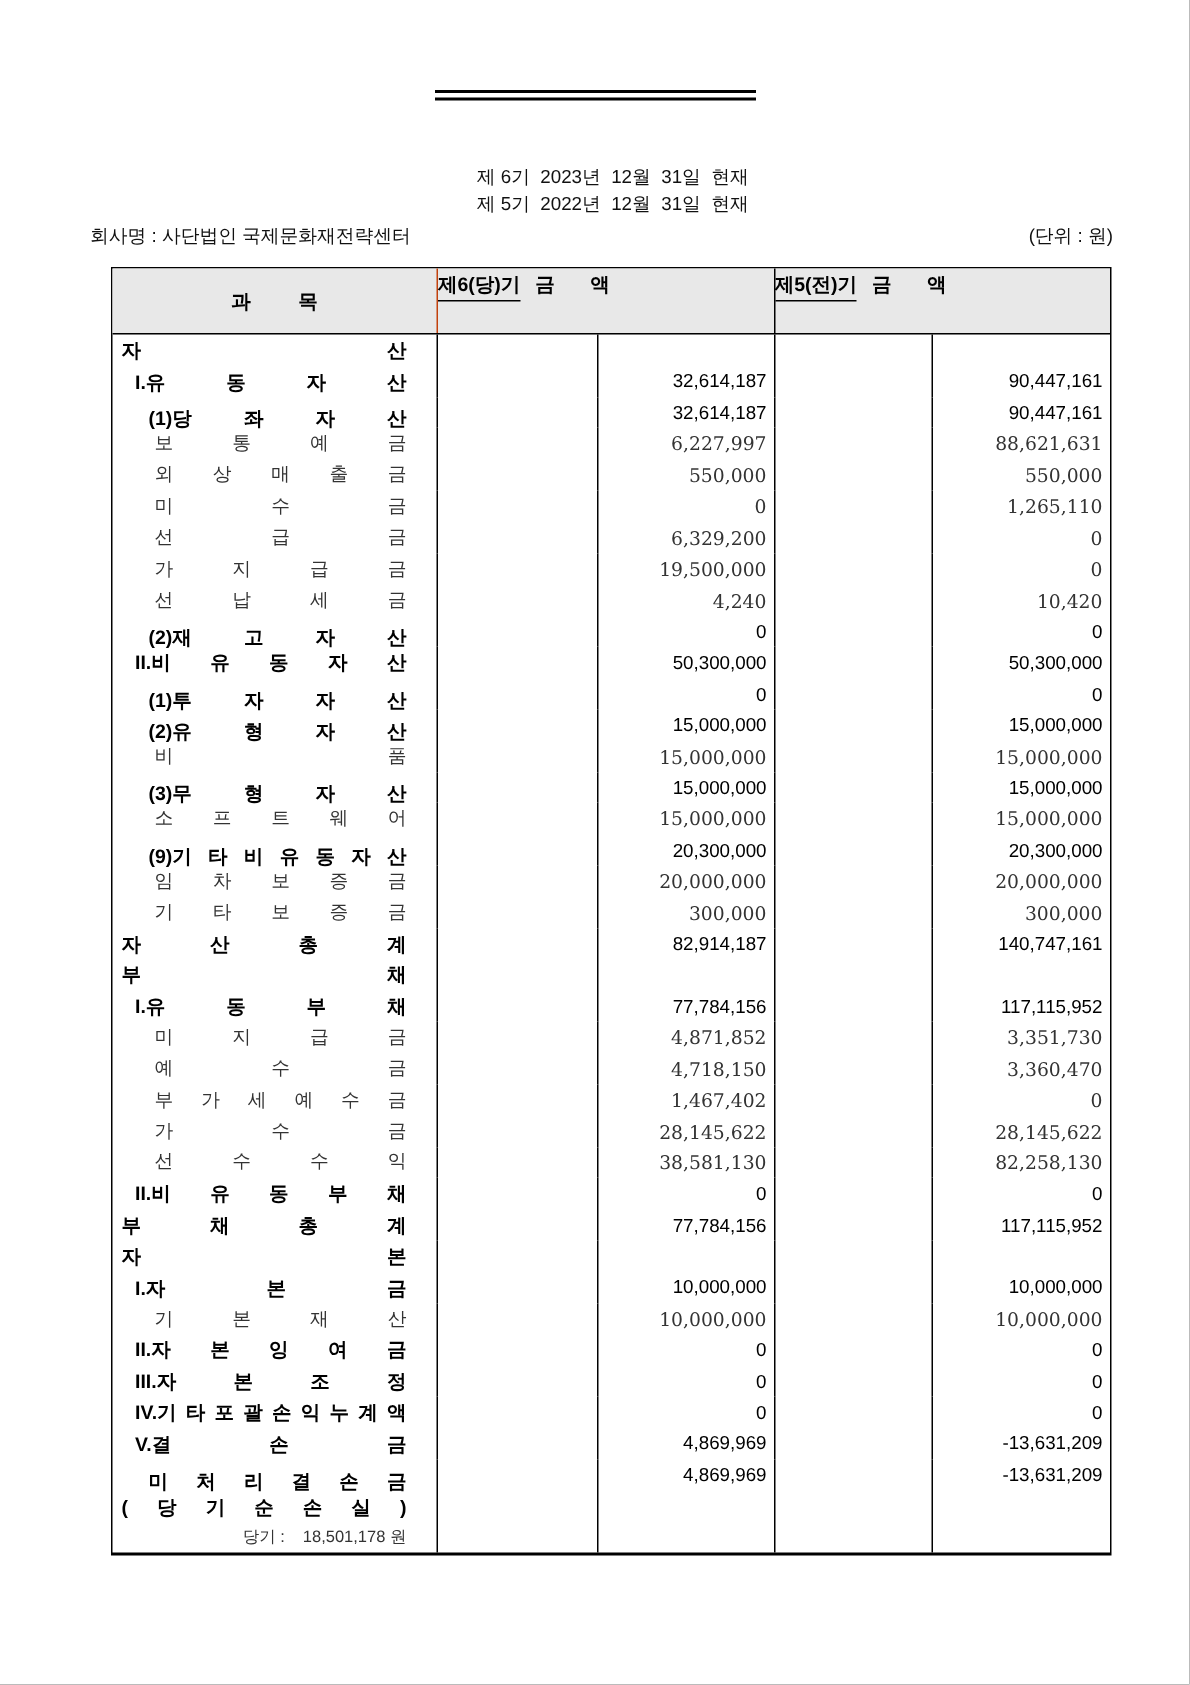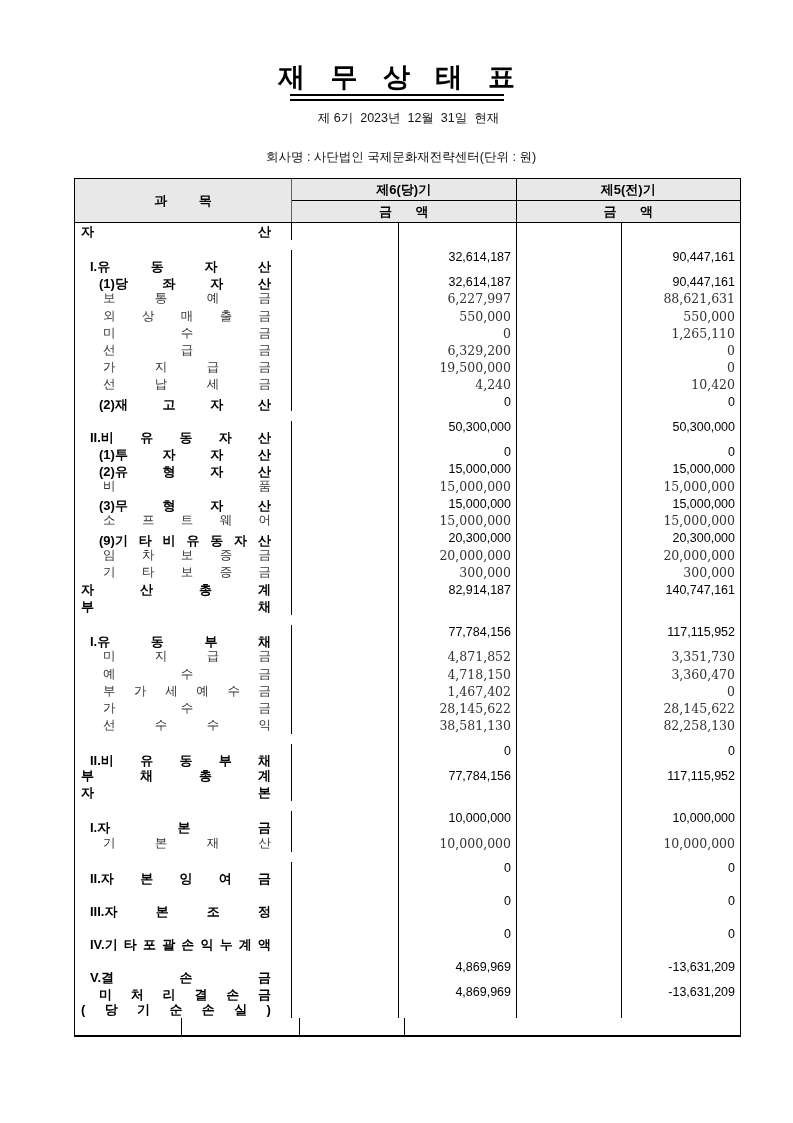--- a/index.html
+++ b/index.html
@@ -16,35 +16,35 @@
     letter-spacing:9px; padding-left:9px; line-height:34px; color:#000;
   }
   .title-underline {
     width:214px; height:7px; margin:0 auto;
     border-top:2.5px solid #000; border-bottom:2px solid #000;
   }
   .period-wrap { position:absolute; top:109px; left:0; width:100%; text-align:center;padding-left:24px; }
   .period-line { font-size:12.5px; line-height:18px; white-space:pre; color:#111; }
   .company-row {
     position:absolute; top:149px; left:60px; width:682px; font-size:12.5px;
-    display:flex; justify-content:center; color:#111;
+    display:flex; justify-content:space-between; color:#111;
   }
   
   .bs-table {
     position:absolute; left:74px; top:178px; width:667px; height:859px;
     border:1px solid #000; border-bottom-width:2px;
   }
   .thead { position:absolute; top:0; left:0; right:0; height:44px;
     display:flex; border-bottom:1px solid #000; background:#e8e8e8; }
   .th-account {
     width:217px; border-right:1px solid #c2410c; display:flex;
     align-items:center; justify-content:center;
     font-size:13px; font-weight:bold; letter-spacing:14px; padding-left:14px;
   }
-  .th-period { flex:1; display:flex; flex-direction:column; }
+  .th-period { flex:1; display:flex; flex-direction:row; }
   .th-period.first { border-right:1px solid #000; }
   .th-top { height:22px; border-bottom:1px solid #000; display:flex;
     align-items:center; justify-content:center; font-size:13px; font-weight:bold; }
   .th-bot { height:21px; display:flex; align-items:center; justify-content:center;
     font-size:13px; font-weight:bold; letter-spacing:10px; padding-left:10px; }
   .tbody { position:absolute; top:44px; bottom:0; left:0; right:0;
     display:flex; flex-direction:column; }
   .tr { flex:1; display:flex; align-items:center; }
   .td-label { width:217px; height:100%; border-right:1px solid #000;
     display:flex; align-items:center; padding-right:20px; }
@@ -54,38 +54,38 @@
   .td-amt2 { flex:1; height:100%; }
   .amt { display:flex; align-items:center; justify-content:flex-end;
     padding-right:5px; font-size:12.5px; }
   .tr .amt { font-family:"DejaVu Serif", serif; color:#333; }
   .tr.b .amt { font-family:"Liberation Sans", sans-serif; font-weight:normal; color:#000; }
   .spread { display:flex; justify-content:space-between; flex:1;
     font-size:13px; line-height:13px; white-space:nowrap; }
   .tr .spread { color:#333; font-size:12.5px; }
   .tr.b .spread { font-weight:bold; color:#000; font-size:13px; }
   .lv0 { padding-left:6px; }
-  .lv1 { padding-left:15px;margin-top:20px; }
+  .lv1 { padding-left:15px; }
   .lv2 { padding-left:24px;align-items:flex-end; }
   .lv3 { padding-left:28px; }
   .td-label.note { justify-content:flex-end; font-size:11px; color:#333; }
   .td-label.note .note-val { margin-left:12px; }
 </style>
 </head>
 <body>
 
 <div id="page">
 
   <div class="title-wrap">
-    <div class="doc-title">재 무 상 태 표</div>
     <div class="title-underline"></div>
   </div>
 
   <div class="period-wrap">
     <div class="period-line">제 6기  2023년  12월  31일  현재</div>
+    <div class="period-line">제 5기  2022년  12월  31일  현재</div>
   </div>
 
   <div class="company-row">
     <span>회사명 : 사단법인 국제문화재전략센터</span>
     <span>(단위 : 원)</span>
   </div>
 
   <div class="bs-table">
     <div class="thead">
       <div class="th-account">과  목</div>
@@ -633,20 +633,24 @@
               <span>실</span>
               <span>)</span>
             </div>
           </div>
           <div class="td-gap1"></div>
           <div class="td-amt1 amt"></div>
           <div class="td-gap2"></div>
           <div class="td-amt2 amt"></div>
         </div>
         <div class="tr">
+          <div class="td-label note">
+            <span>당기 :</span>
+            <span class="note-val">18,501,178 원</span>
+          </div>
           <div class="td-gap1"></div>
           <div class="td-amt1 amt"></div>
           <div class="td-gap2"></div>
           <div class="td-amt2 amt"></div>
         </div>
       </div>
   </div>
 
 </div>
 

